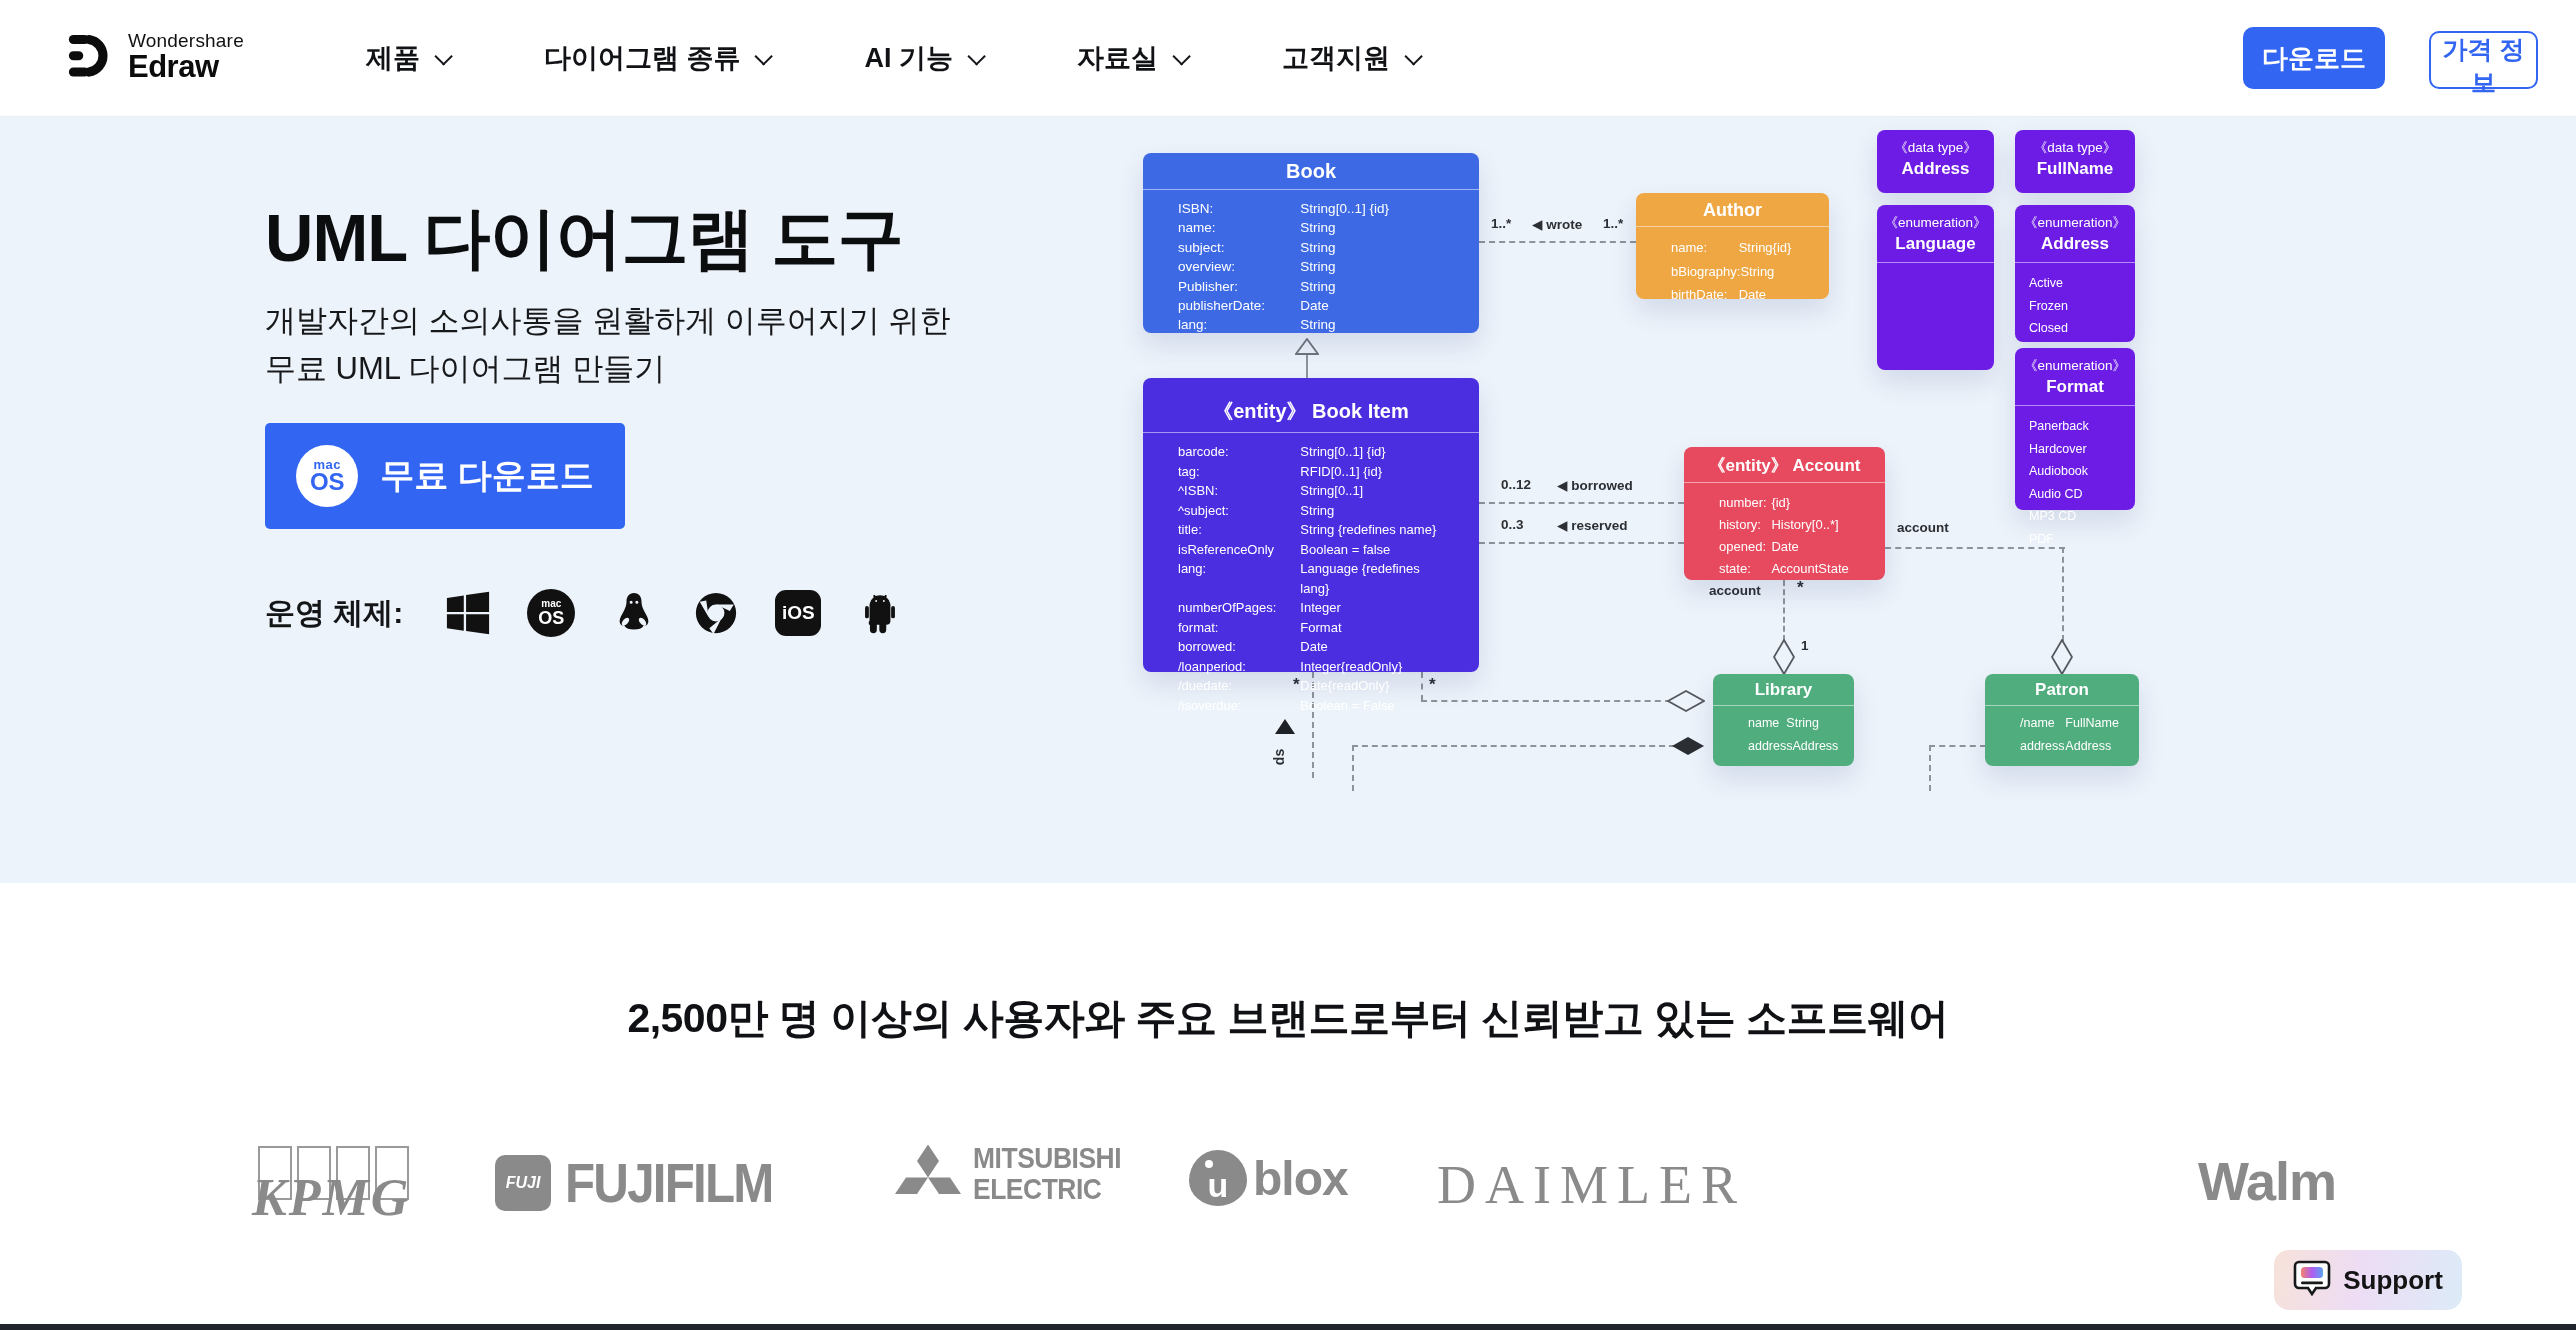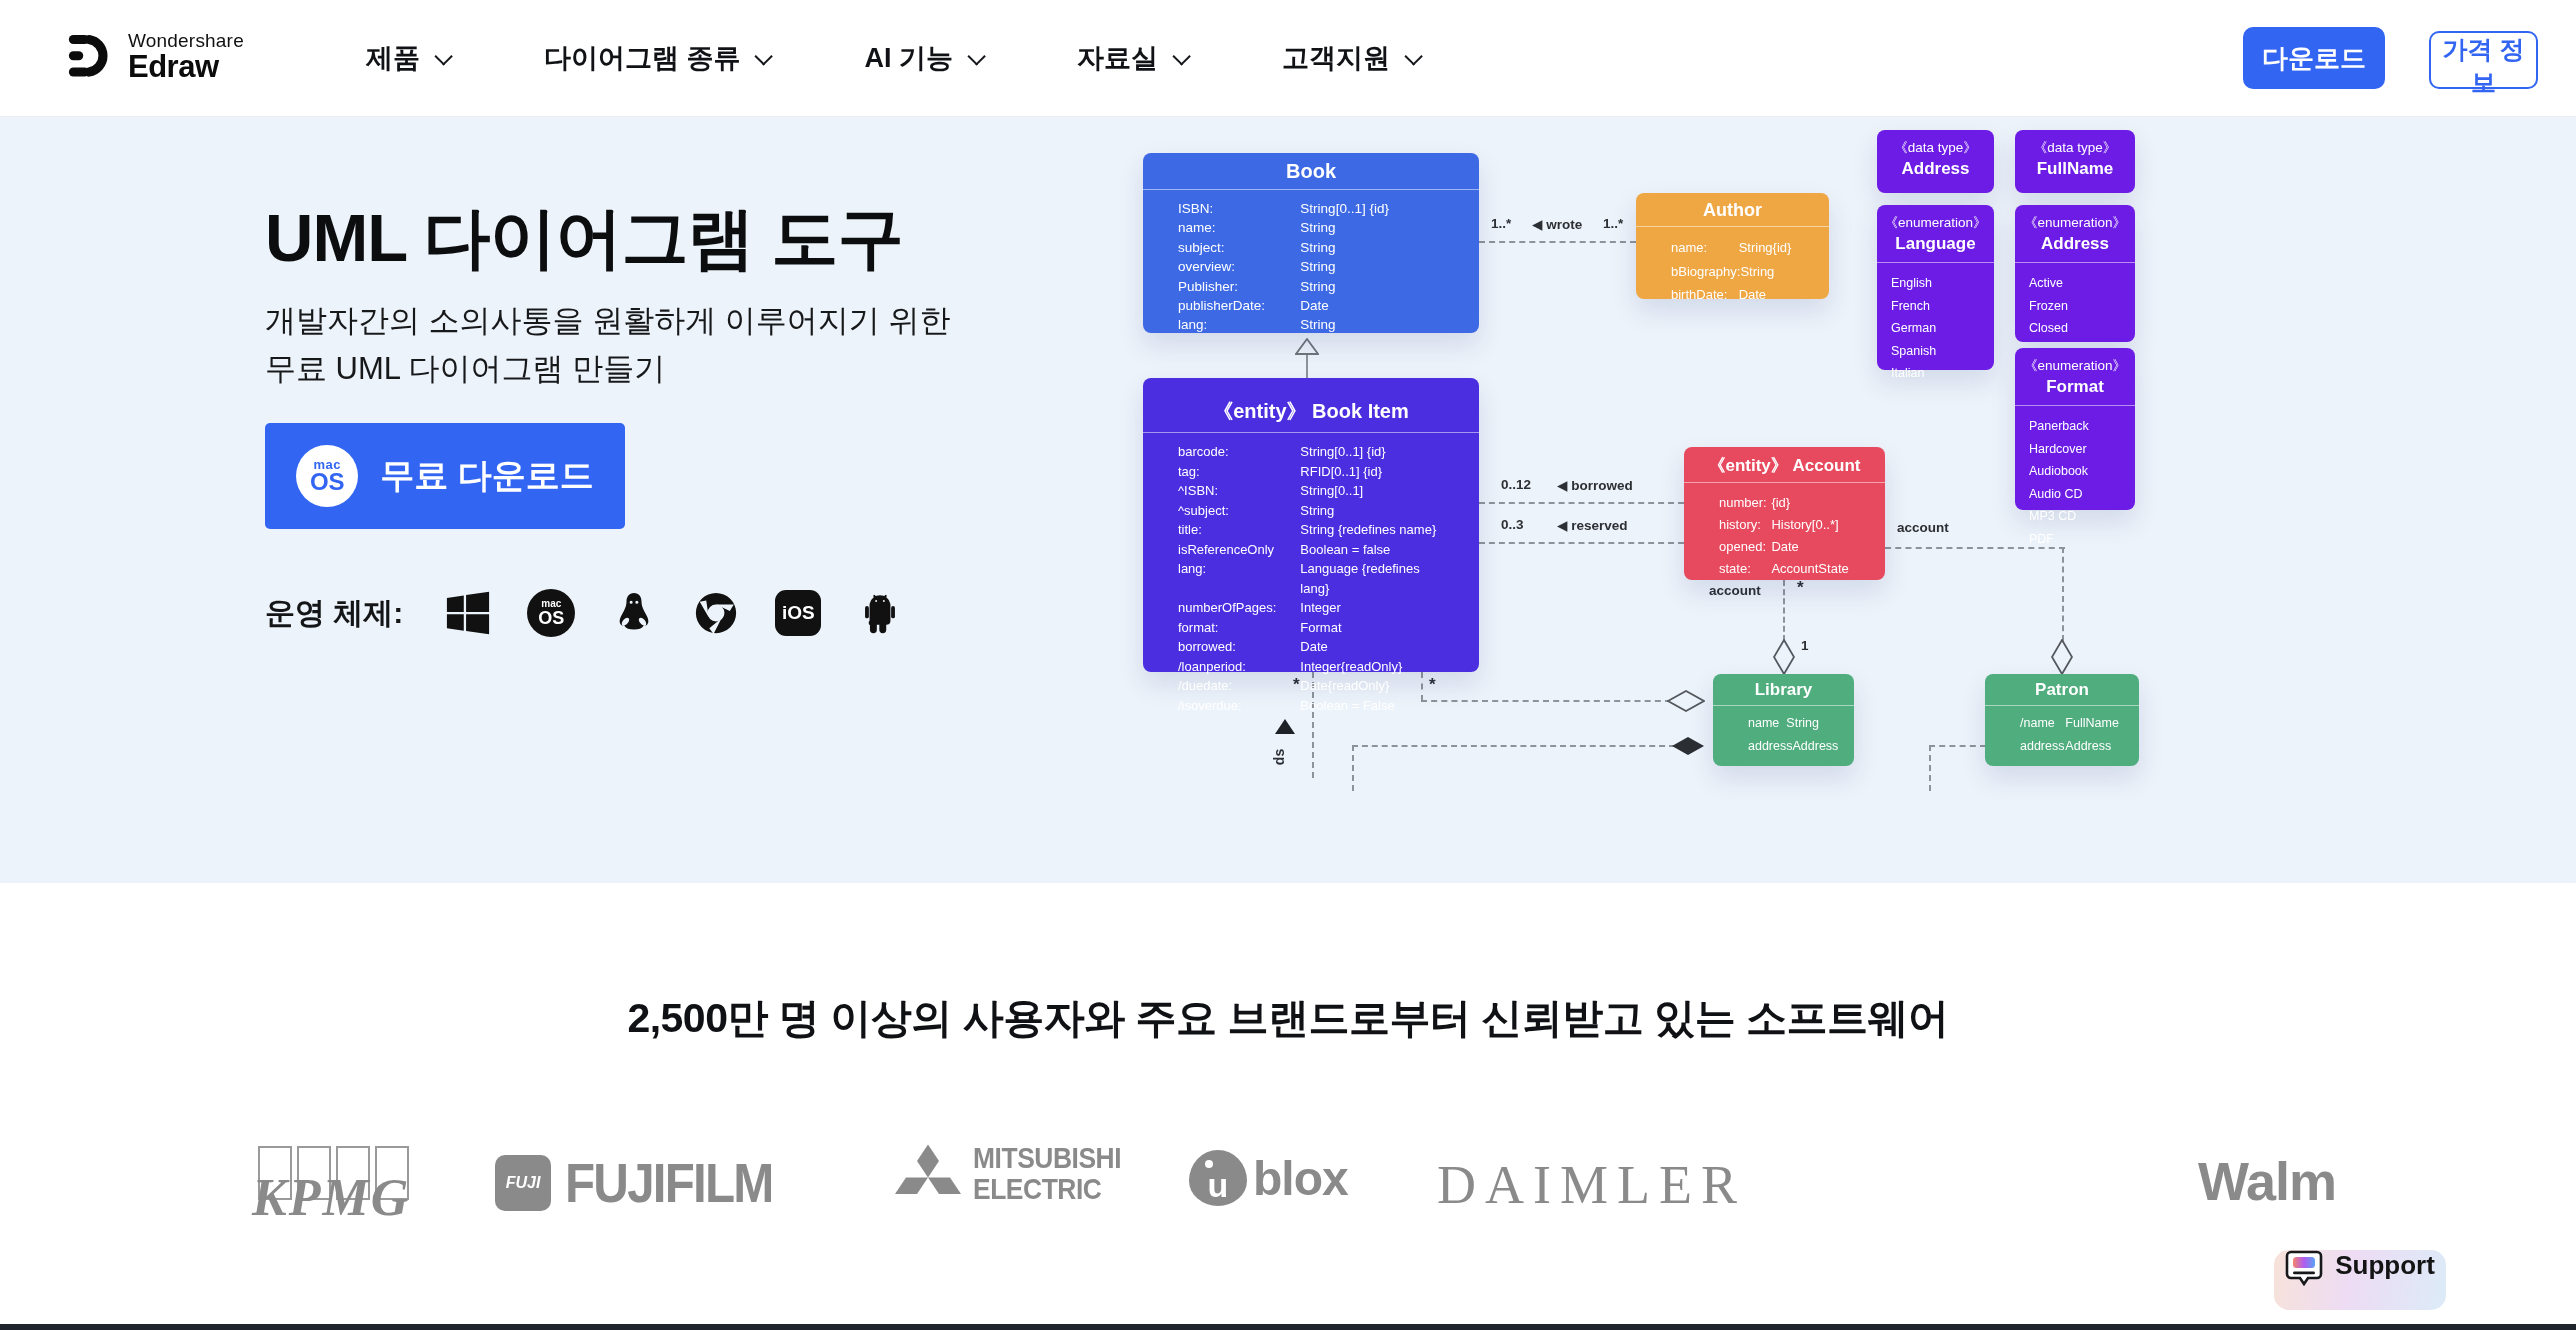--- a/index.html
+++ b/index.html
@@ -128,23 +128,23 @@
     font-size:54px; letter-spacing:9px; color:#8a8a8a; font-weight:500; }
   .toyota { left:1807px; top:20px; gap:8px; }
   .toyota svg { width:70px; height:60px; stroke:#8a8a8a; fill:none; stroke-width:2.6; }
   .toyota-text { font-size:54px; font-weight:800; letter-spacing:-1px; transform:scaleX(.94);
     transform-origin:left; }
   .walm { left:2198px; top:22px; font-size:54px; font-weight:700; letter-spacing:-1px; }
   .logo-fade { position:absolute; right:0; top:-20px; width:230px; height:160px;
     background:linear-gradient(90deg, rgba(255,255,255,0), #ffffff 70%); }
 
   
-  .support { position:absolute; left:2274px; top:1250px; width:172px; height:60px; border-radius:15px;
+  .support { position:absolute; left:2274px; top:1250px; width:188px; height:60px; border-radius:15px;
     background:linear-gradient(100deg,#f7e2d9 0%, #eddcf4 45%, #dcebf7 100%);
-    display:flex; align-items:flex-start; justify-content:center; gap:12px; cursor:pointer; z-index:9; }
+    display:flex; align-items:center; justify-content:center; gap:12px; cursor:pointer; z-index:9; }
   .support-label { font-size:26px; font-weight:700; color:#141414; }
   .bottom-strip { position:absolute; left:0; bottom:0; width:100%; height:7px; background:#20252d; }
 </style>
 </head>
 <body>
 
 <div class="page">
 
   <div class="header">
     <div class="brand">
@@ -447,27 +447,20 @@
       <div class="uml-box purple box-dtf">
         <div class="p-stereo">《data type》</div>
         <div class="p-name">FullName</div>
       </div>
 
       <div class="uml-box purple box-enl">
         <div class="enum-head">
           <div class="p-stereo">《enumeration》</div>
           <div class="p-name">Language</div>
         </div>
-        <div class="enum-items">
-            <div class="enum-item">English</div>
-            <div class="enum-item">French</div>
-            <div class="enum-item">German</div>
-            <div class="enum-item">Spanish</div>
-            <div class="enum-item">Italian</div>
-          </div>
       </div>
 
       <div class="uml-box purple box-ena">
         <div class="enum-head">
           <div class="p-stereo">《enumeration》</div>
           <div class="p-name">Address</div>
         </div>
         <div class="enum-items">
             <div class="enum-item">Active</div>
             <div class="enum-item">Frozen</div>

